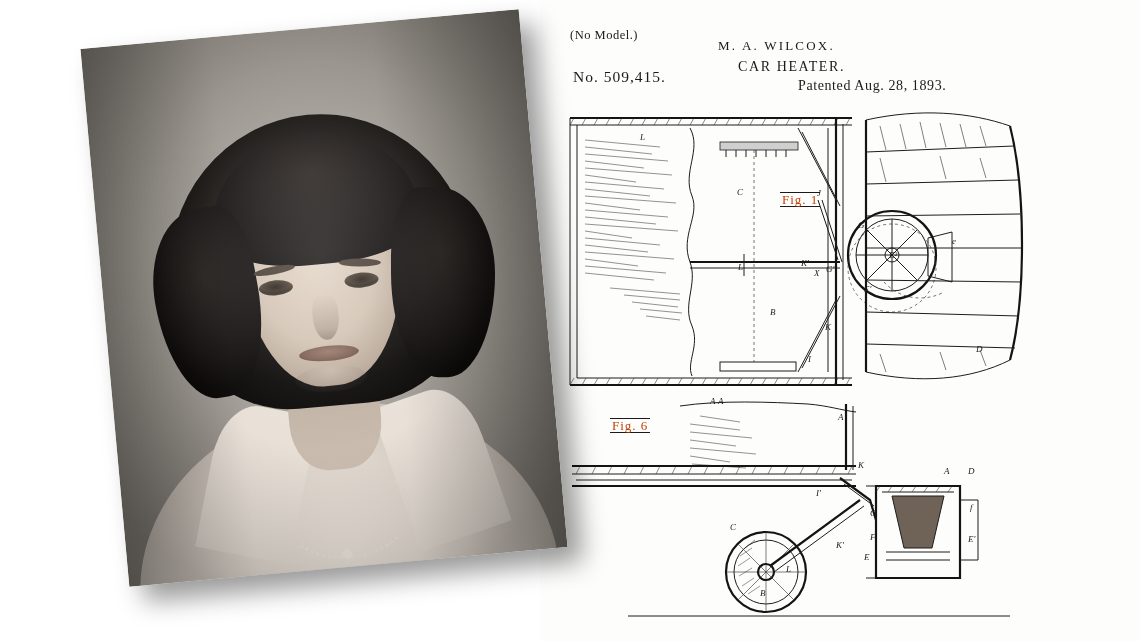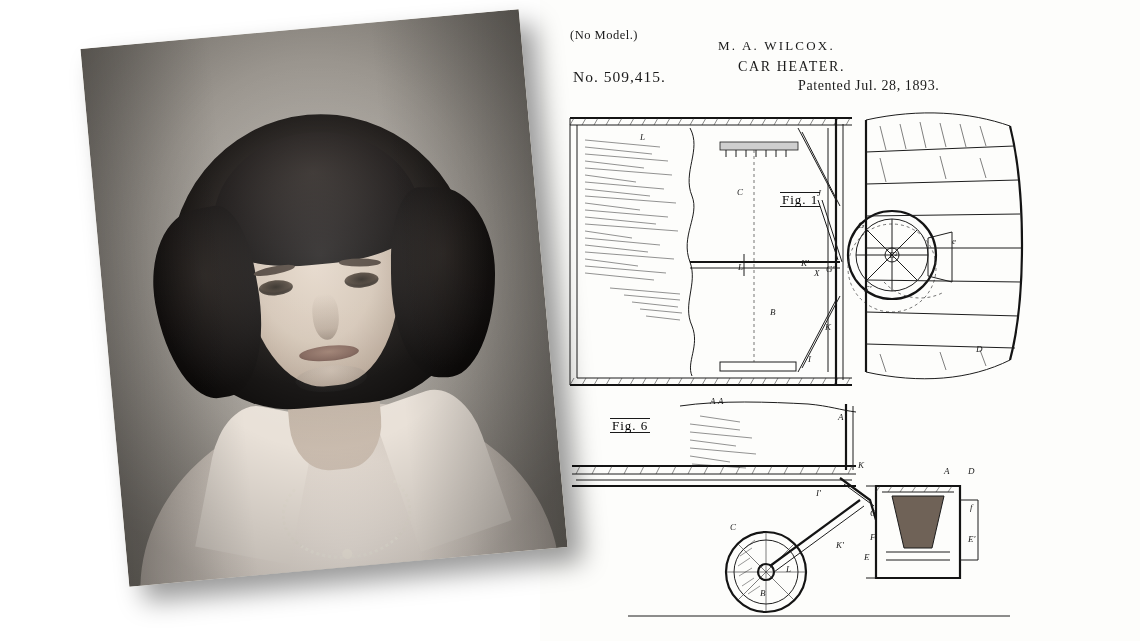--- a/index.html
+++ b/index.html
@@ -50,21 +50,21 @@
   #pt-title    { left: 178px; top: 38px;  font-size: 13px; letter-spacing: 2.2px; font-weight: 400;}
   #pt-subtitle { left: 198px; top: 59px;  font-size: 14px; letter-spacing: 1.6px; text-align: center; }
   #pt-number   { left: 33px;  top: 60px;  font-size: 15.5px; letter-spacing: 1px; margin-top: 8px;}
   #pt-patented { left: 258px; top: 78px;  font-size: 14px; letter-spacing: 0.6px;}
 
   .fig-label {
     position: absolute;
     font-family: "Liberation Serif", serif;
     font-size: 13px;
     letter-spacing: 1px;
-    color: #000000;
+    color: #c2410c;
     border-top: 1px solid #1a1a1a;
     border-bottom: 1px solid #1a1a1a;
     padding: 0 2px;
     line-height: 13px;
   }
   #fig1-label { left: 240px; top: 192px; }
   #fig2-label { left: 70px;  top: 418px; }
 
   svg.draw { position: absolute; left: 0; top: 0; width: 600px; height: 641px; }
   .ln   { stroke: #1d1d1d; fill: none; stroke-width: 1; }
@@ -256,21 +256,21 @@
 
 <div id="stage">
 
   <div id="patent-sheet">
     <div id="patent-inner">
 
       <div class="pt-text" id="pt-nomodel">(No Model.)</div>
       <div class="pt-text" id="pt-title">M. A. WILCOX.</div>
       <div class="pt-text" id="pt-subtitle">CAR HEATER.</div>
       <div class="pt-text" id="pt-number">No. 509,415.</div>
-      <div class="pt-text" id="pt-patented">Patented Jul. 28, 1893.</div>
+      <div class="pt-text" id="pt-patented">Patented Aug. 28, 1893.</div>
 
       <div class="fig-label" id="fig1-label">Fig. 1</div>
       <div class="fig-label" id="fig2-label">Fig. 6</div>
 
       <svg class="draw" viewBox="0 0 600 641">
 
         <g>
 
           <path class="ln-b" d="M30 118 L312 118"></path>
           <path class="ln" d="M30 125 L312 125"></path>

